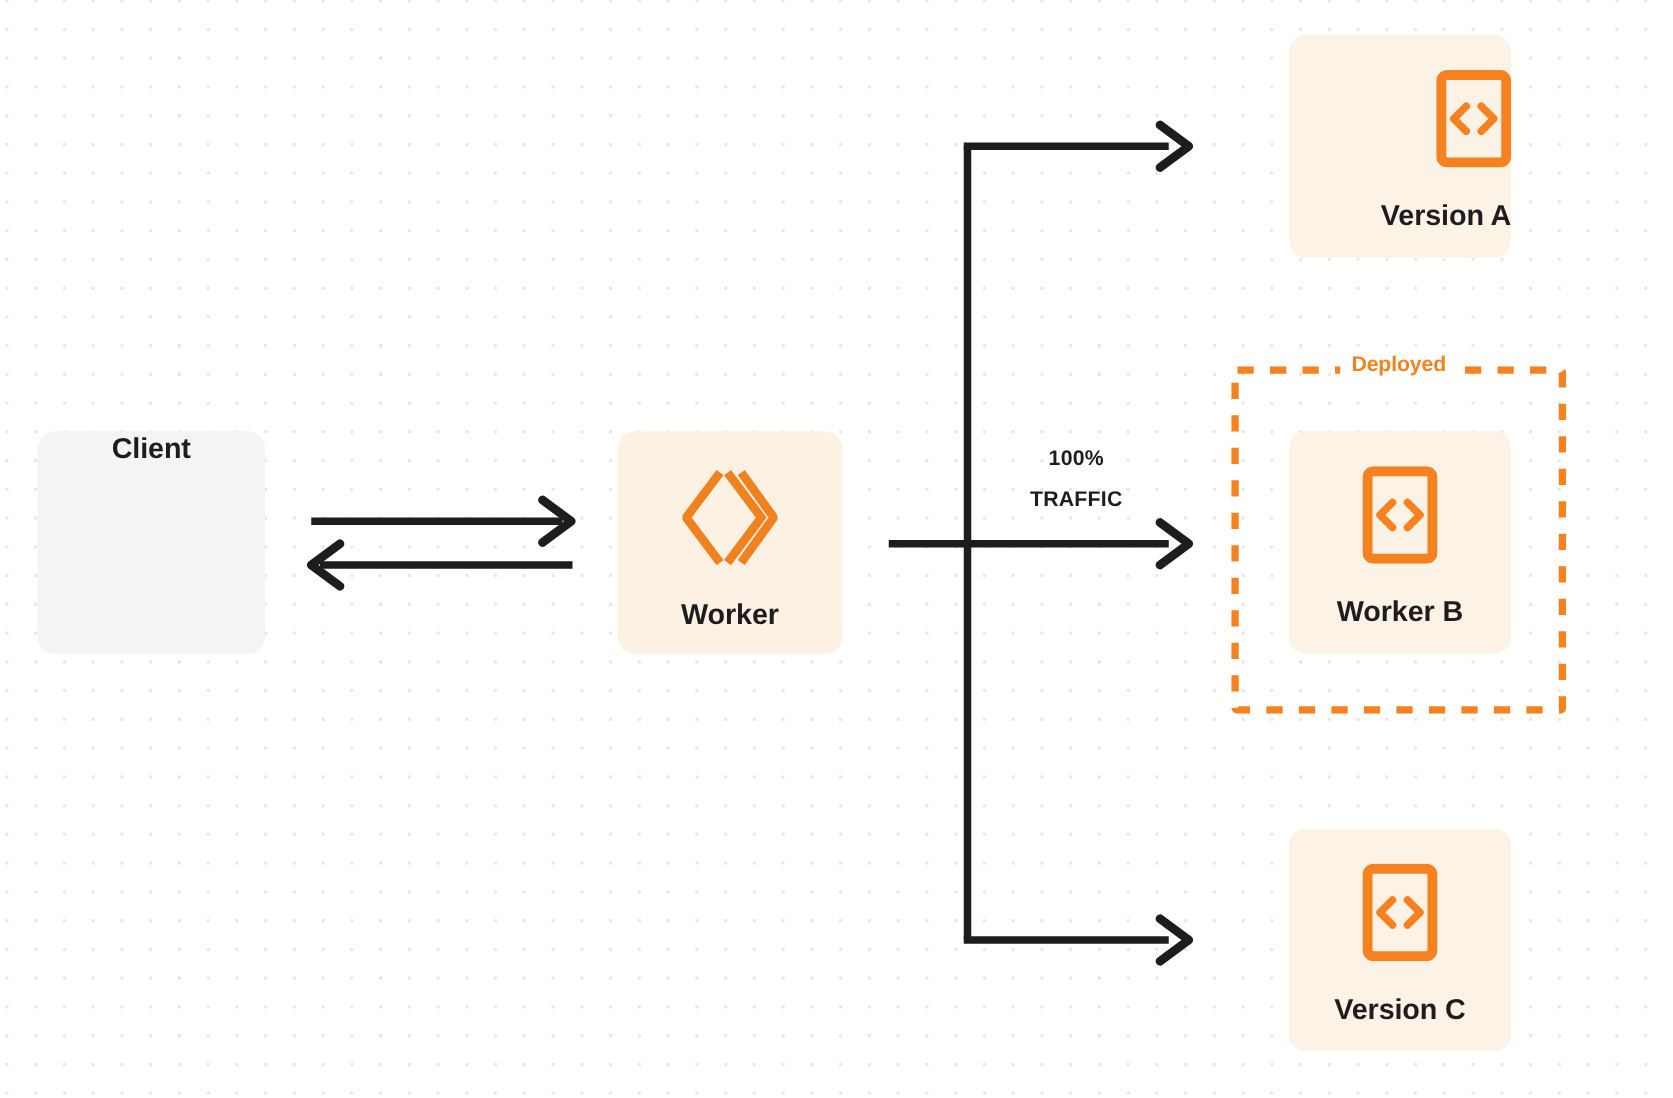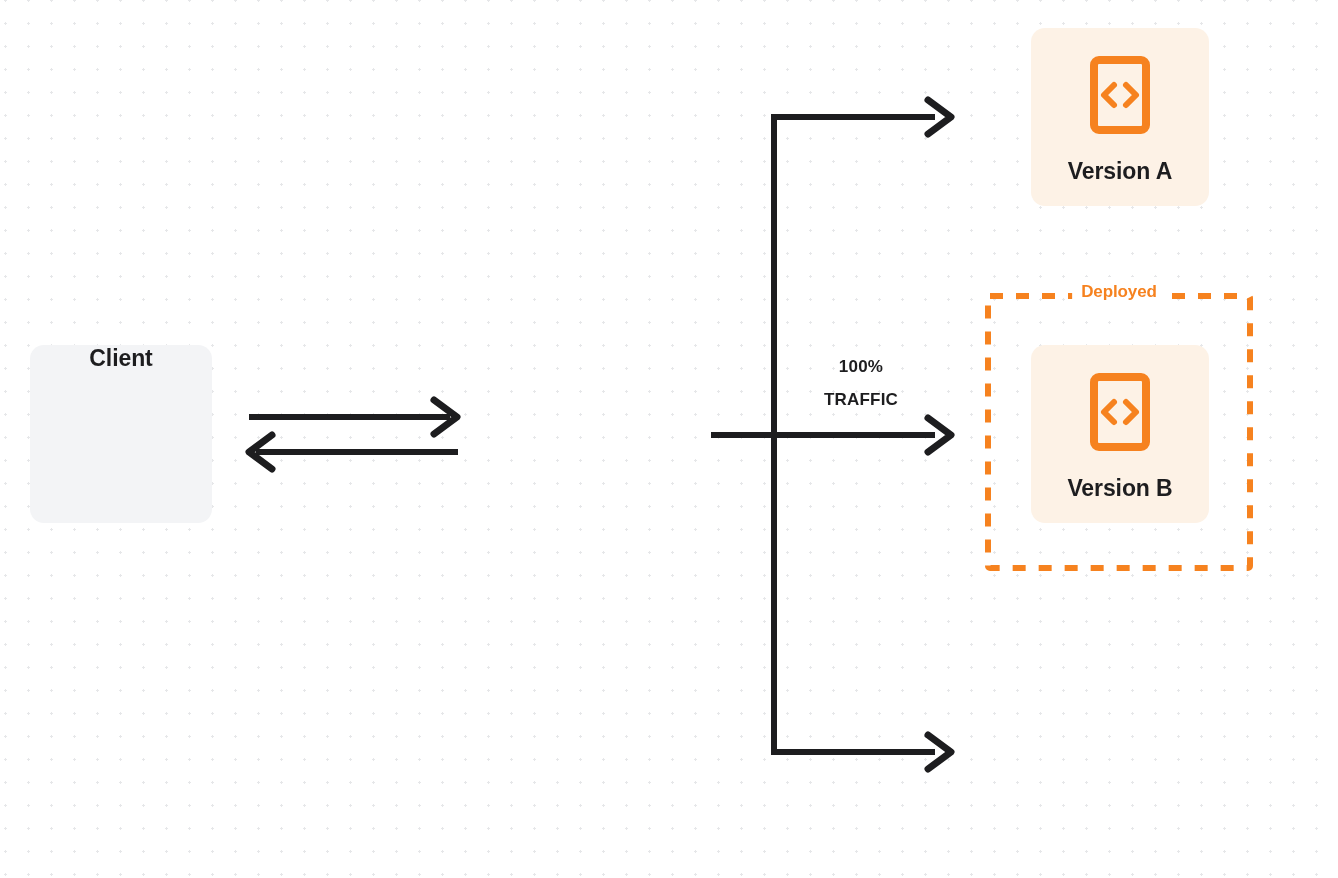--- a/index.html
+++ b/index.html
@@ -68,21 +68,21 @@
   
   .version-node {
     width: 178px;
     height: 178px;
     background-color: #fdf2e6;
     justify-content: flex-start;
     padding-top: 28px;
     left: 1031px;
   }
   .version-node .node-label { margin-top: 20px; }
-  #version-a-node { top: 28px; }
+  #version-a-node { top: 28px; align-items: flex-end; }
   #version-b-node { top: 345px; }
   #version-c-node { top: 663px; }
 
   
   #deployed-group {
     position: absolute;
     left: 985px;
     top: 293px;
     width: 268px;
     height: 278px;
@@ -170,20 +170,33 @@
 
   <div id="traffic-label">
     <span class="pct">100%</span>
     <span class="word">TRAFFIC</span>
   </div>
 
   <div id="client-node" class="node">
     <span class="node-label">Client</span>
   </div>
 
+  <div id="worker-node" class="node">
+    <span>
+      <svg width="76" height="82" viewBox="0 0 76 82" xmlns="http://www.w3.org/2000/svg">
+
+        <polyline points="30,5 3,41 30,77" fill="none" stroke="#f0811f" stroke-width="7" stroke-linecap="butt" stroke-linejoin="miter"></polyline>
+
+        <polyline points="36,5 63,41 36,77" fill="none" stroke="#f0811f" stroke-width="7" stroke-linecap="butt" stroke-linejoin="miter"></polyline>
+
+        <polyline points="47,5 73,41 47,77" fill="none" stroke="#f0811f" stroke-width="7" stroke-linecap="butt" stroke-linejoin="miter"></polyline>
+      </svg>
+    </span>
+    <span class="node-label">Worker</span>
+  </div>
 
   <div id="deployed-group">
     <svg width="268" height="278" viewBox="0 0 268 278" xmlns="http://www.w3.org/2000/svg">
       <rect x="3" y="3" width="262" height="272" rx="2" fill="none" stroke="#f6821f" stroke-width="6" stroke-dasharray="13 13" stroke-linecap="butt"></rect>
     </svg>
     <span id="deployed-label">Deployed</span>
   </div>
 
   <div id="version-a-node" class="node version-node">
     <span>
@@ -197,17 +210,27 @@
   </div>
 
   <div id="version-b-node" class="node version-node">
     <span>
       <svg width="60" height="78" viewBox="0 0 60 78" xmlns="http://www.w3.org/2000/svg">
         <rect x="4" y="4" width="52" height="70" rx="5" fill="none" stroke="#f6821f" stroke-width="8"></rect>
         <polyline points="24,29 14,39 24,49" fill="none" stroke="#f6821f" stroke-width="6" stroke-linecap="round" stroke-linejoin="round"></polyline>
         <polyline points="36,29 46,39 36,49" fill="none" stroke="#f6821f" stroke-width="6" stroke-linecap="round" stroke-linejoin="round"></polyline>
       </svg>
     </span>
-    <span class="node-label">Version B</span>
-  </div>
-
+    <span class="node-label">Worker B</span>
+  </div>
+
+  <div id="version-c-node" class="node version-node">
+    <span>
+      <svg width="60" height="78" viewBox="0 0 60 78" xmlns="http://www.w3.org/2000/svg">
+        <rect x="4" y="4" width="52" height="70" rx="5" fill="none" stroke="#f6821f" stroke-width="8"></rect>
+        <polyline points="24,29 14,39 24,49" fill="none" stroke="#f6821f" stroke-width="6" stroke-linecap="round" stroke-linejoin="round"></polyline>
+        <polyline points="36,29 46,39 36,49" fill="none" stroke="#f6821f" stroke-width="6" stroke-linecap="round" stroke-linejoin="round"></polyline>
+      </svg>
+    </span>
+    <span class="node-label">Version C</span>
+  </div>
 
 </div>
 
 </body></html>

